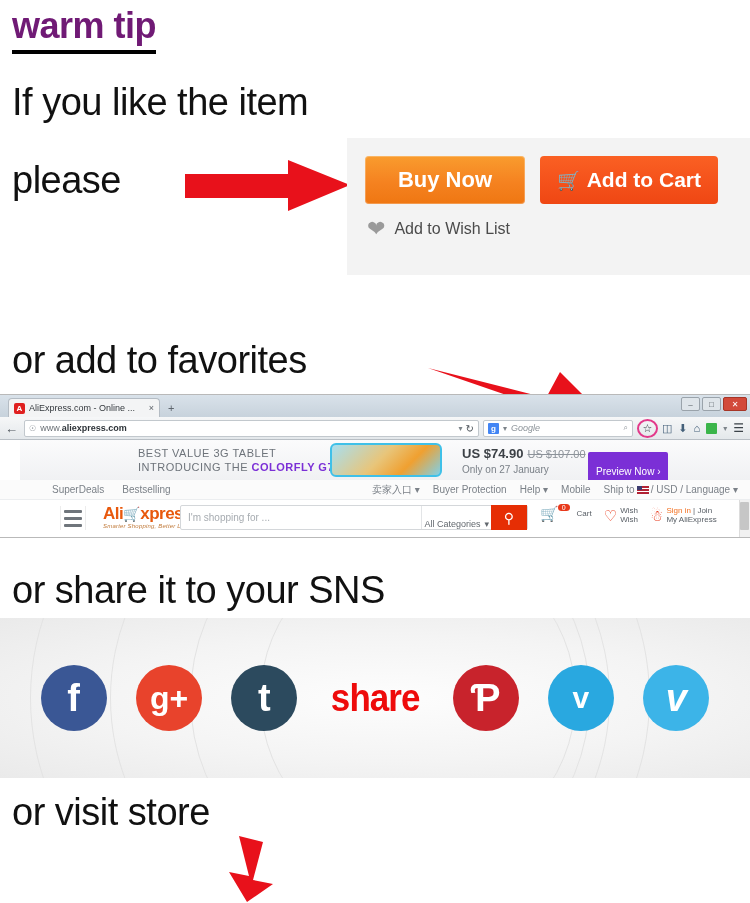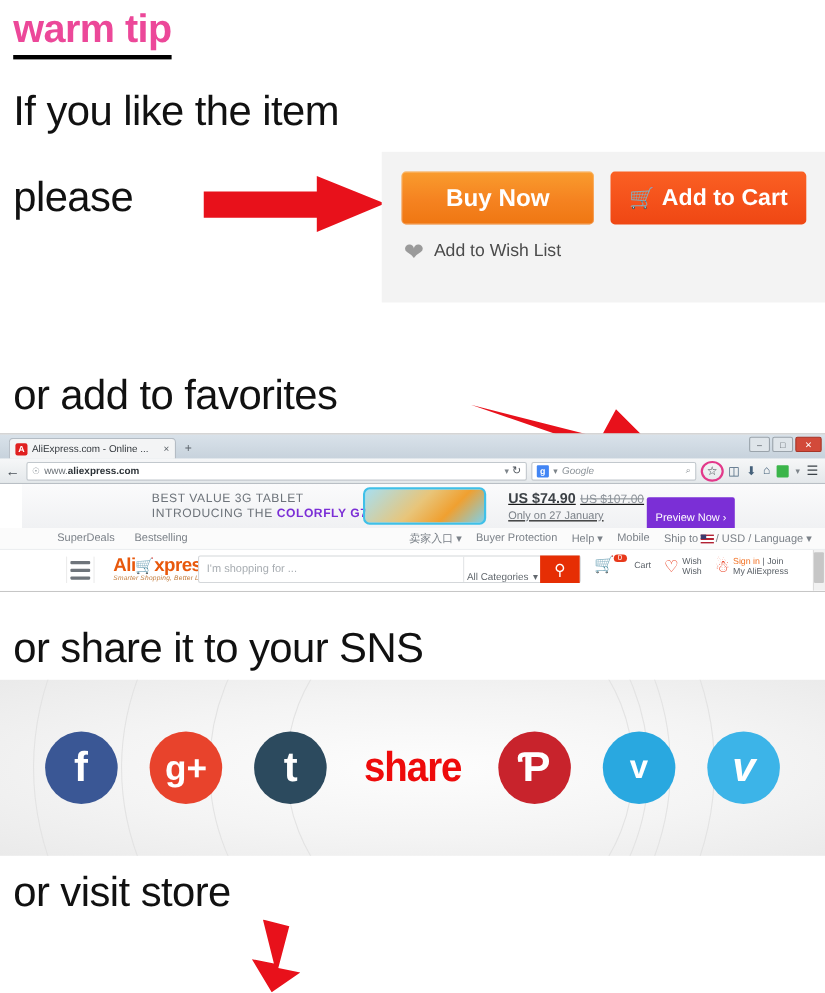--- a/index.html
+++ b/index.html
@@ -7,21 +7,21 @@
     width: 750px; height: 903px;
     background: #ffffff;
     font-family: "Liberation Sans", sans-serif;
     overflow: hidden;
   }
   #page { position: relative; width: 750px; height: 903px; background: #fff; }
 
   
   .warm-tip {
     position: absolute; left: 12px; top: 4px;
-    font-size: 36px; font-weight: bold; color: #ec4899;
+    font-size: 36px; font-weight: bold; color: #701a75;
     letter-spacing: -0.5px;
     border-bottom: 4px solid #000;
     padding-bottom: 2px; line-height: 44px;
   }
   .line-big {
     position: absolute; color: #111; font-weight: normal;
     font-size: 38px; line-height: 44px; letter-spacing: -0.5px;
   }
   #txt-if-you-like { left: 12px; top: 80px; }
   #txt-please      { left: 12px; top: 158px; }
@@ -42,21 +42,21 @@
     background: #f3f3f3;
   }
   .btn-row { position: absolute; left: 18px; top: 18px; display: flex; gap: 15px; }
   .btn {
     border: none; border-radius: 4px; color: #fff;
     font-family: "Liberation Sans", sans-serif;
     font-weight: bold; cursor: pointer; display: flex;
     align-items: center; justify-content: center; gap: 5px;
   }
   #buy-now-button {
-    width: 175px; height: 48px; font-size: 22px;
+    width: 160px; height: 48px; font-size: 22px;
     background: linear-gradient(180deg,#f99c2e 0%,#f58220 55%,#ef7712 100%);
     box-shadow: inset 0 0 0 1px rgba(255,255,255,.25);
     text-align: right;
   }
   #add-to-cart-button {
     width: 178px; height: 48px; font-size: 21px;
     background: linear-gradient(180deg,#fa6023 0%,#f4501a 60%,#ef4713 100%);
   }
   .cart-glyph { font-size: 19px; line-height: 1; margin-right: 1px; }
   .wish-row {
@@ -142,21 +142,21 @@
   }
   .promo-txt { position: absolute; left: 118px; top: 6px; line-height: 14px; }
   .promo-l1 { font-size: 11px; color: #6d737a; letter-spacing: .5px; }
   .promo-l2 { font-size: 11px; color: #6d737a; letter-spacing: .5px; }
   .promo-l2 b { color: #7b2fd6; }
   .tablet-img {
     position: absolute; left: 310px; top: 3px; width: 112px; height: 34px;
     background: linear-gradient(135deg,#a8dff0 0%,#e8c57a 45%,#f0a030 70%,#7fd0e8 100%);
     border-radius: 6px; border: 2px solid #3fc0e8;
   }
-  .price-box { position: absolute; left: 442px; top: 4px; text-decoration: underline; }
+  .price-box { position: absolute; left: 442px; top: 4px; }
   .price-now { font-size: 13px; font-weight: bold; color: #3c4146; }
   .price-old { font-size: 11px; color: #8d939a; text-decoration: line-through; margin-left: 4px; }
   .price-sub { font-size: 10px; color: #7b8188; margin-top: 2px; }
   .preview-btn {
     position: absolute; left: 568px; top: 12px;
     background: #7b2fd6; color: #fff; font-size: 10px;
     padding: 14px 8px; border-radius: 2px; border: none; cursor: pointer;
   }
 
   .navrow {

